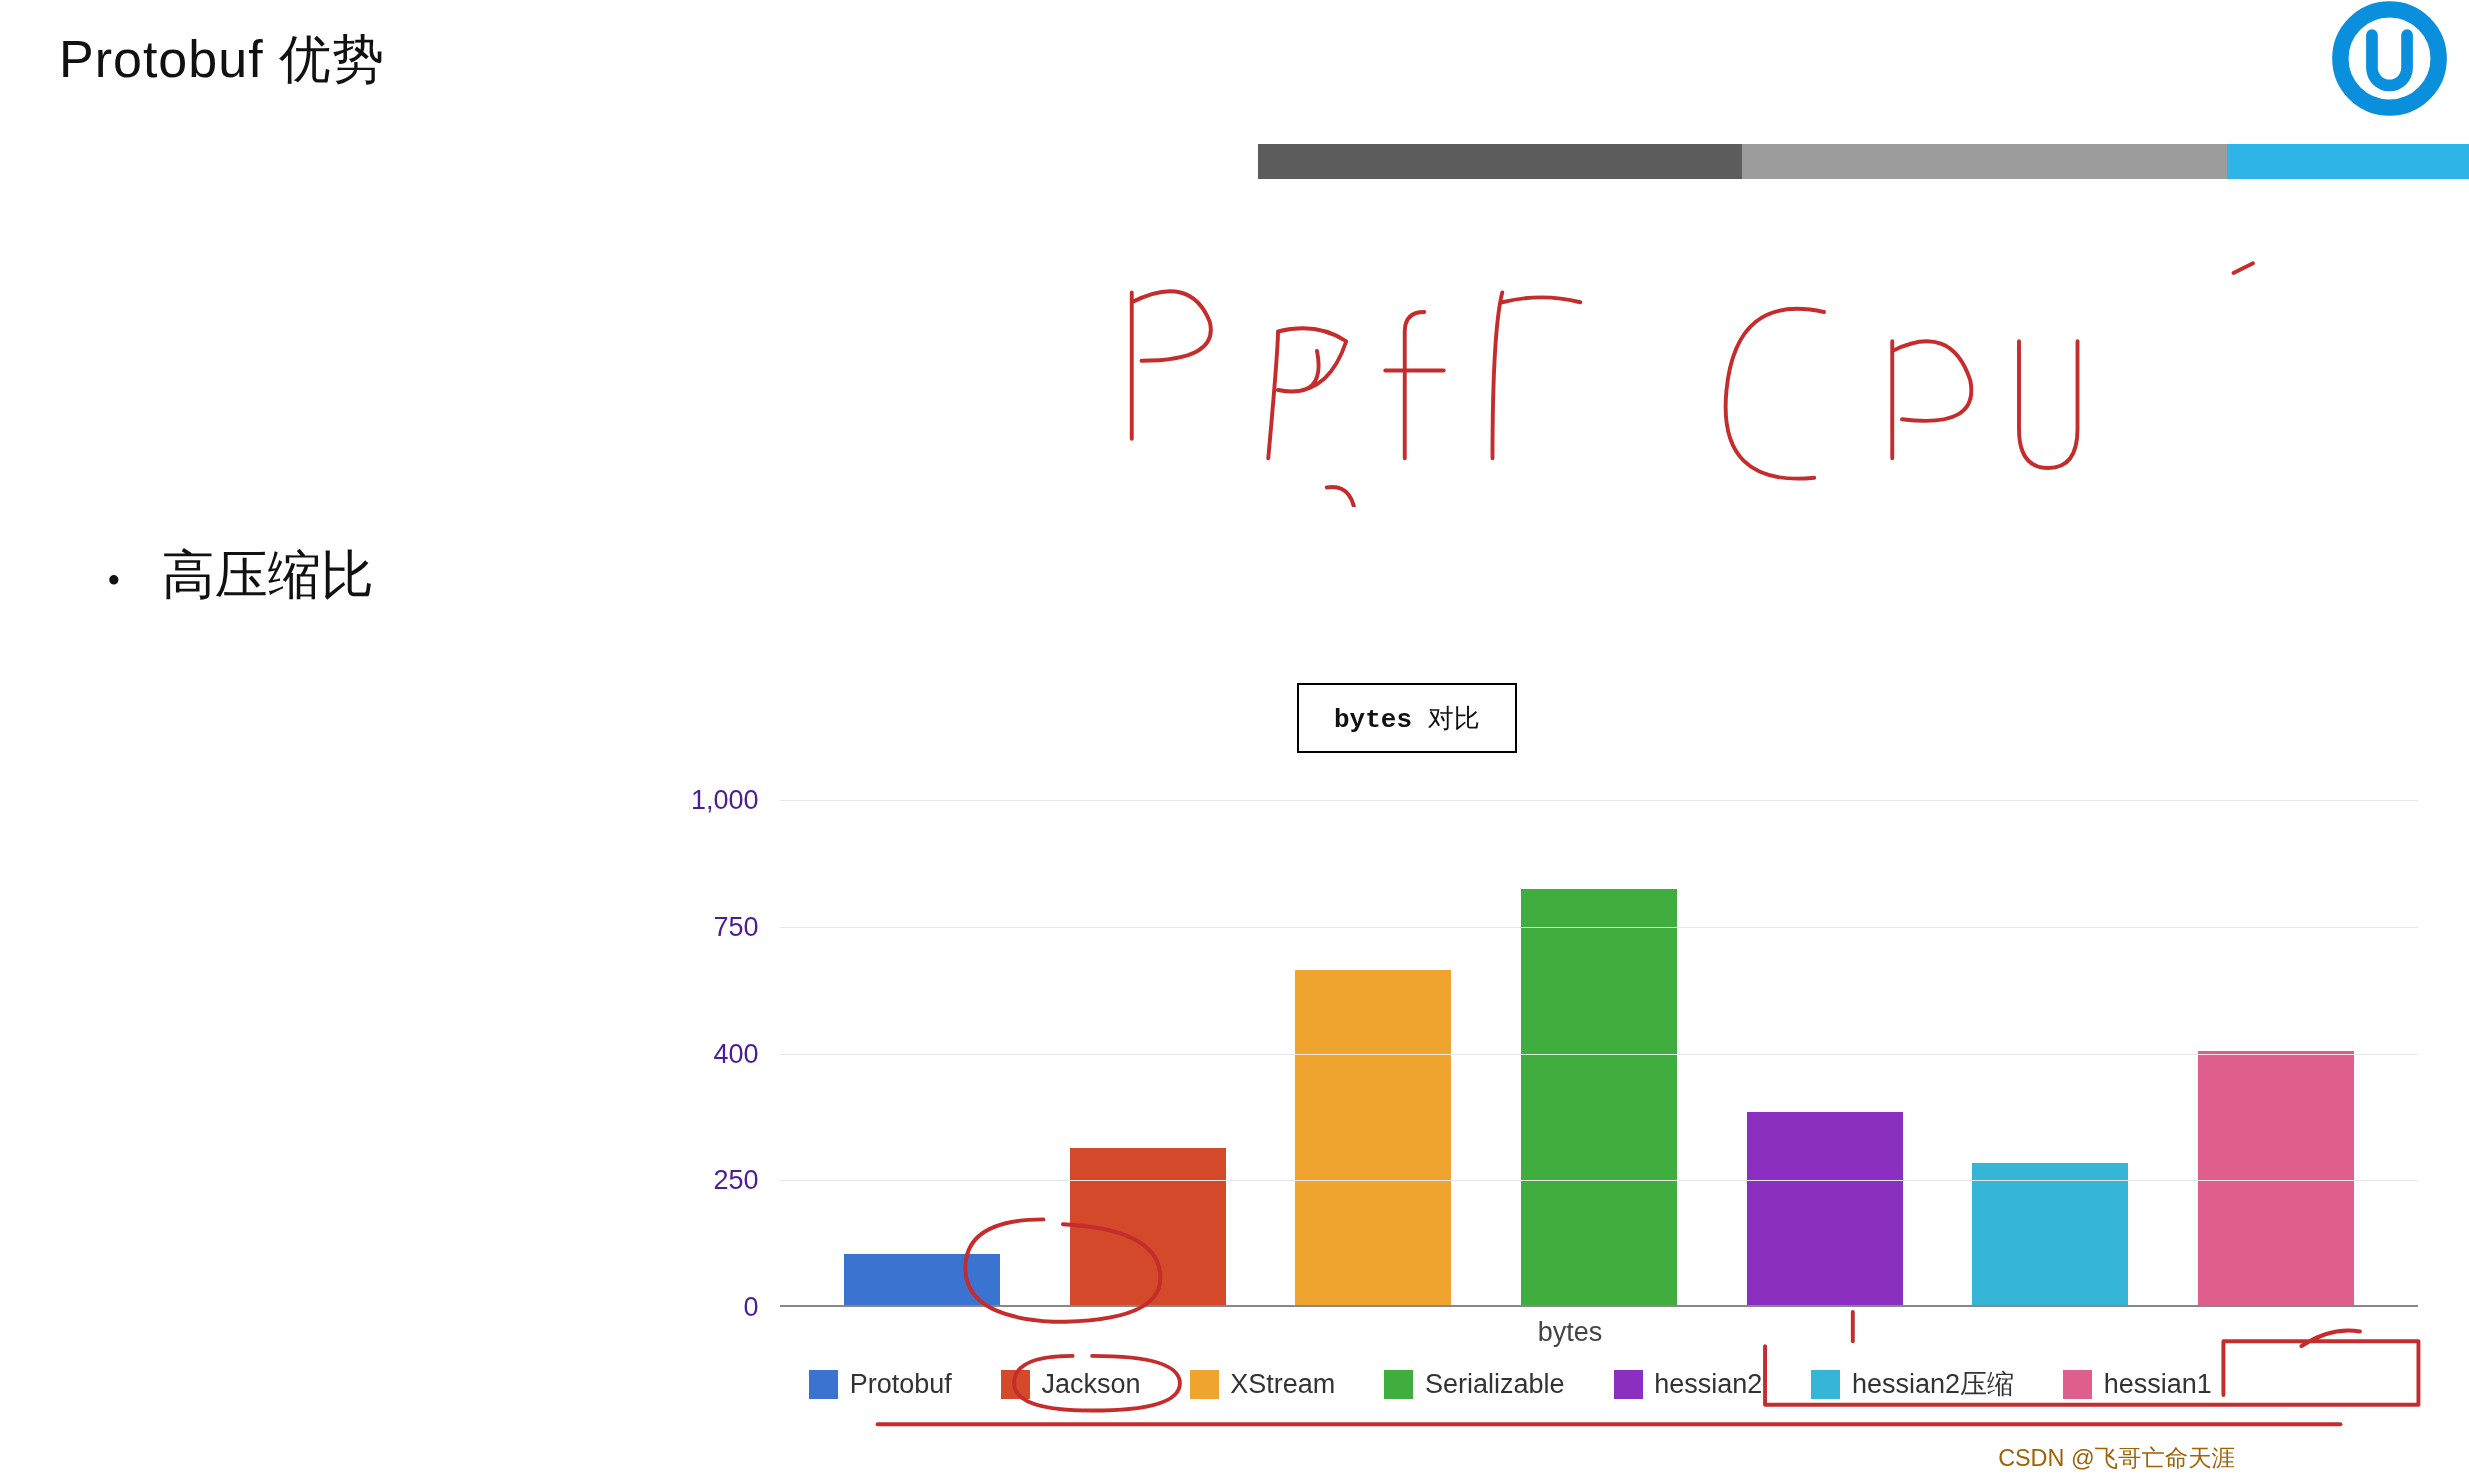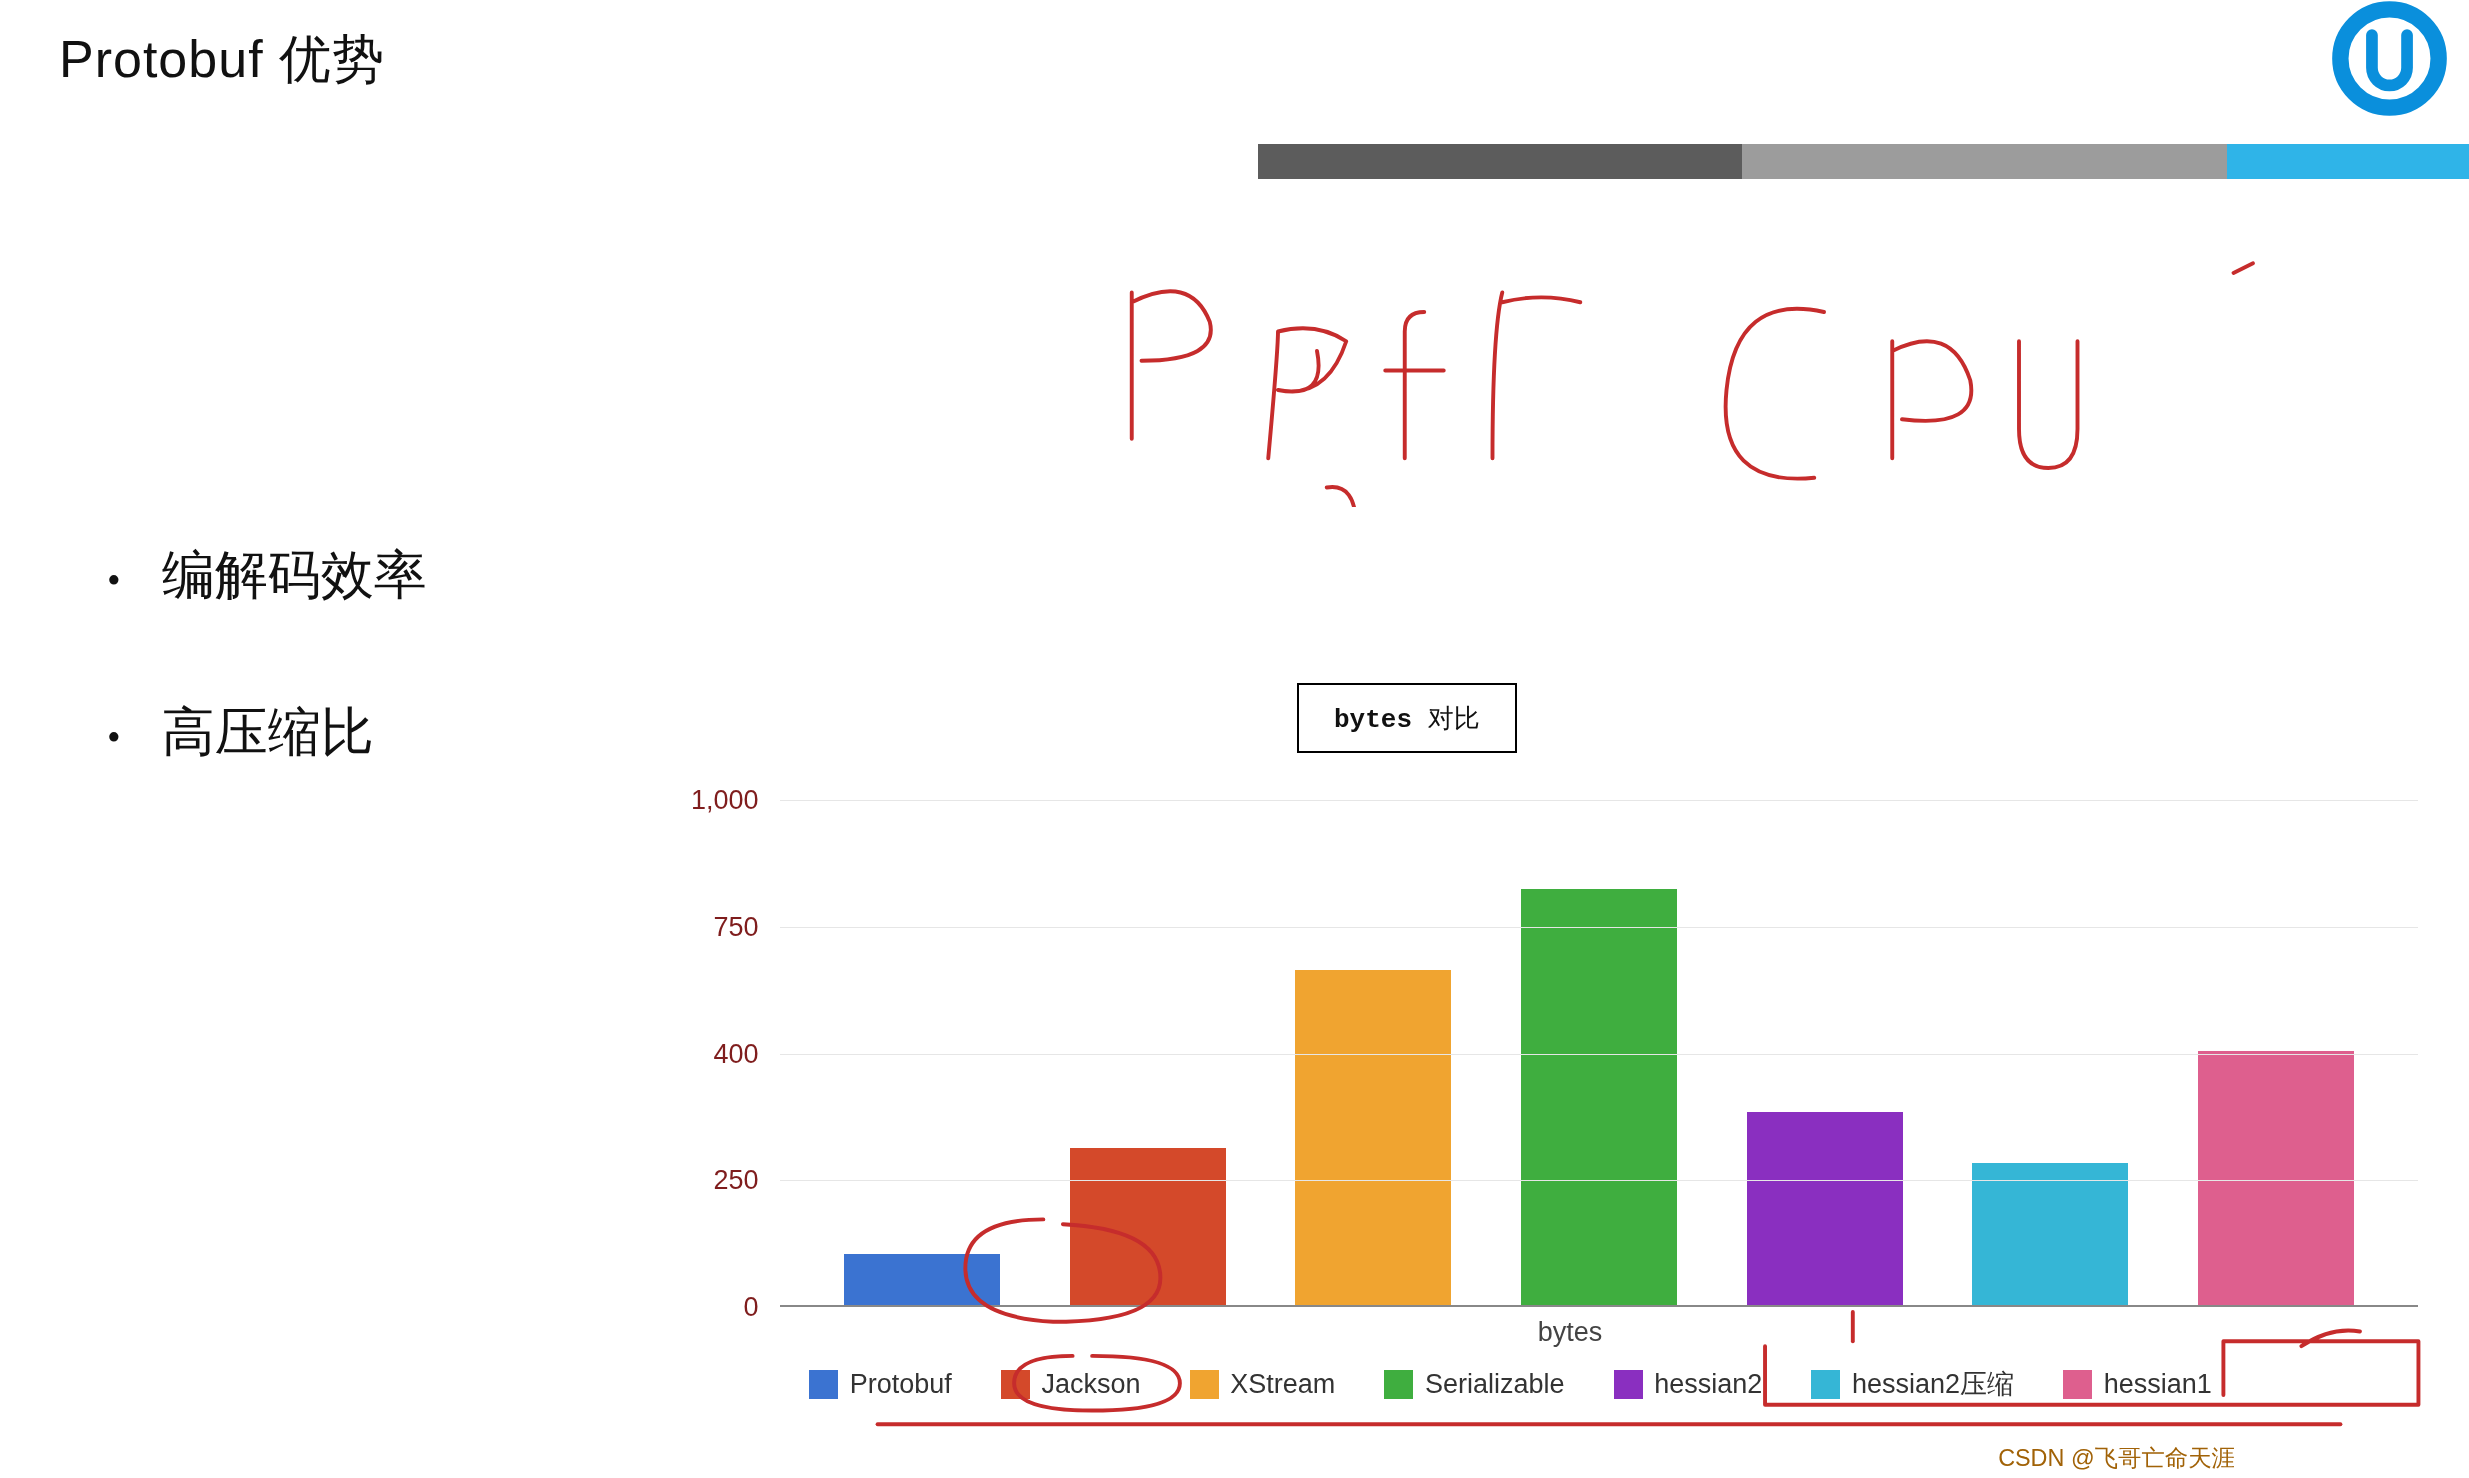--- a/index.html
+++ b/index.html
@@ -104,21 +104,21 @@
     position: absolute;
     left: 0;
     top: 0;
     bottom: 0;
     width: 117px;
   }
   .y-tick {
     position: absolute;
     right: 21.5px;
     font-size: 27px;
-    color: #7f1d1d;
+    color: #4c1d95;
     transform: translateY(-50%);
     text-align: right;
     width: 88px;
   }
   .grid-area {
     position: absolute;
     left: 117px;
     right: 0;
     top: 0;
     bottom: 0;
@@ -210,21 +210,20 @@
 <svg class="handwriting" viewBox="0 0 1300 280">
 
   <path class="hand" d="M60 60 v150 M60 70 q60 -30 80 20 q10 40 -70 40 M200 230 q10 -110 10 -130 q40 -10 70 10 q-20 60 -70 50 q50 10 40 -40 M340 230 v-130 q0 -20 20 -20 M320 140 h60 M440 60 q-10 40 -10 170 M440 70 q40 -10 80 0"></path>
   <path class="hand" d="M260 260 q60 -10 0 180"></path>
 
   <path class="hand" d="M770 80 q-90 -20 -100 80 q-10 100 90 90 M840 110 v120 M840 120 q60 -30 80 30 q10 50 -70 40 M970 110 v90 q0 40 30 40 q30 0 30 -40 v-90"></path>
   <path class="hand" d="M1190 40 l20 -10"></path>
 </svg>
 
 <div class="bullet-list">
-  <div class="item">编解码效率</div>
   <div class="item">高压缩比</div>
 </div>
 
 <div class="chart-area">
   <div class="chart-title-box">
     <span>bytes</span>
     <span class="cjk"> 对比</span>
   </div>
 
   <div class="plot">

